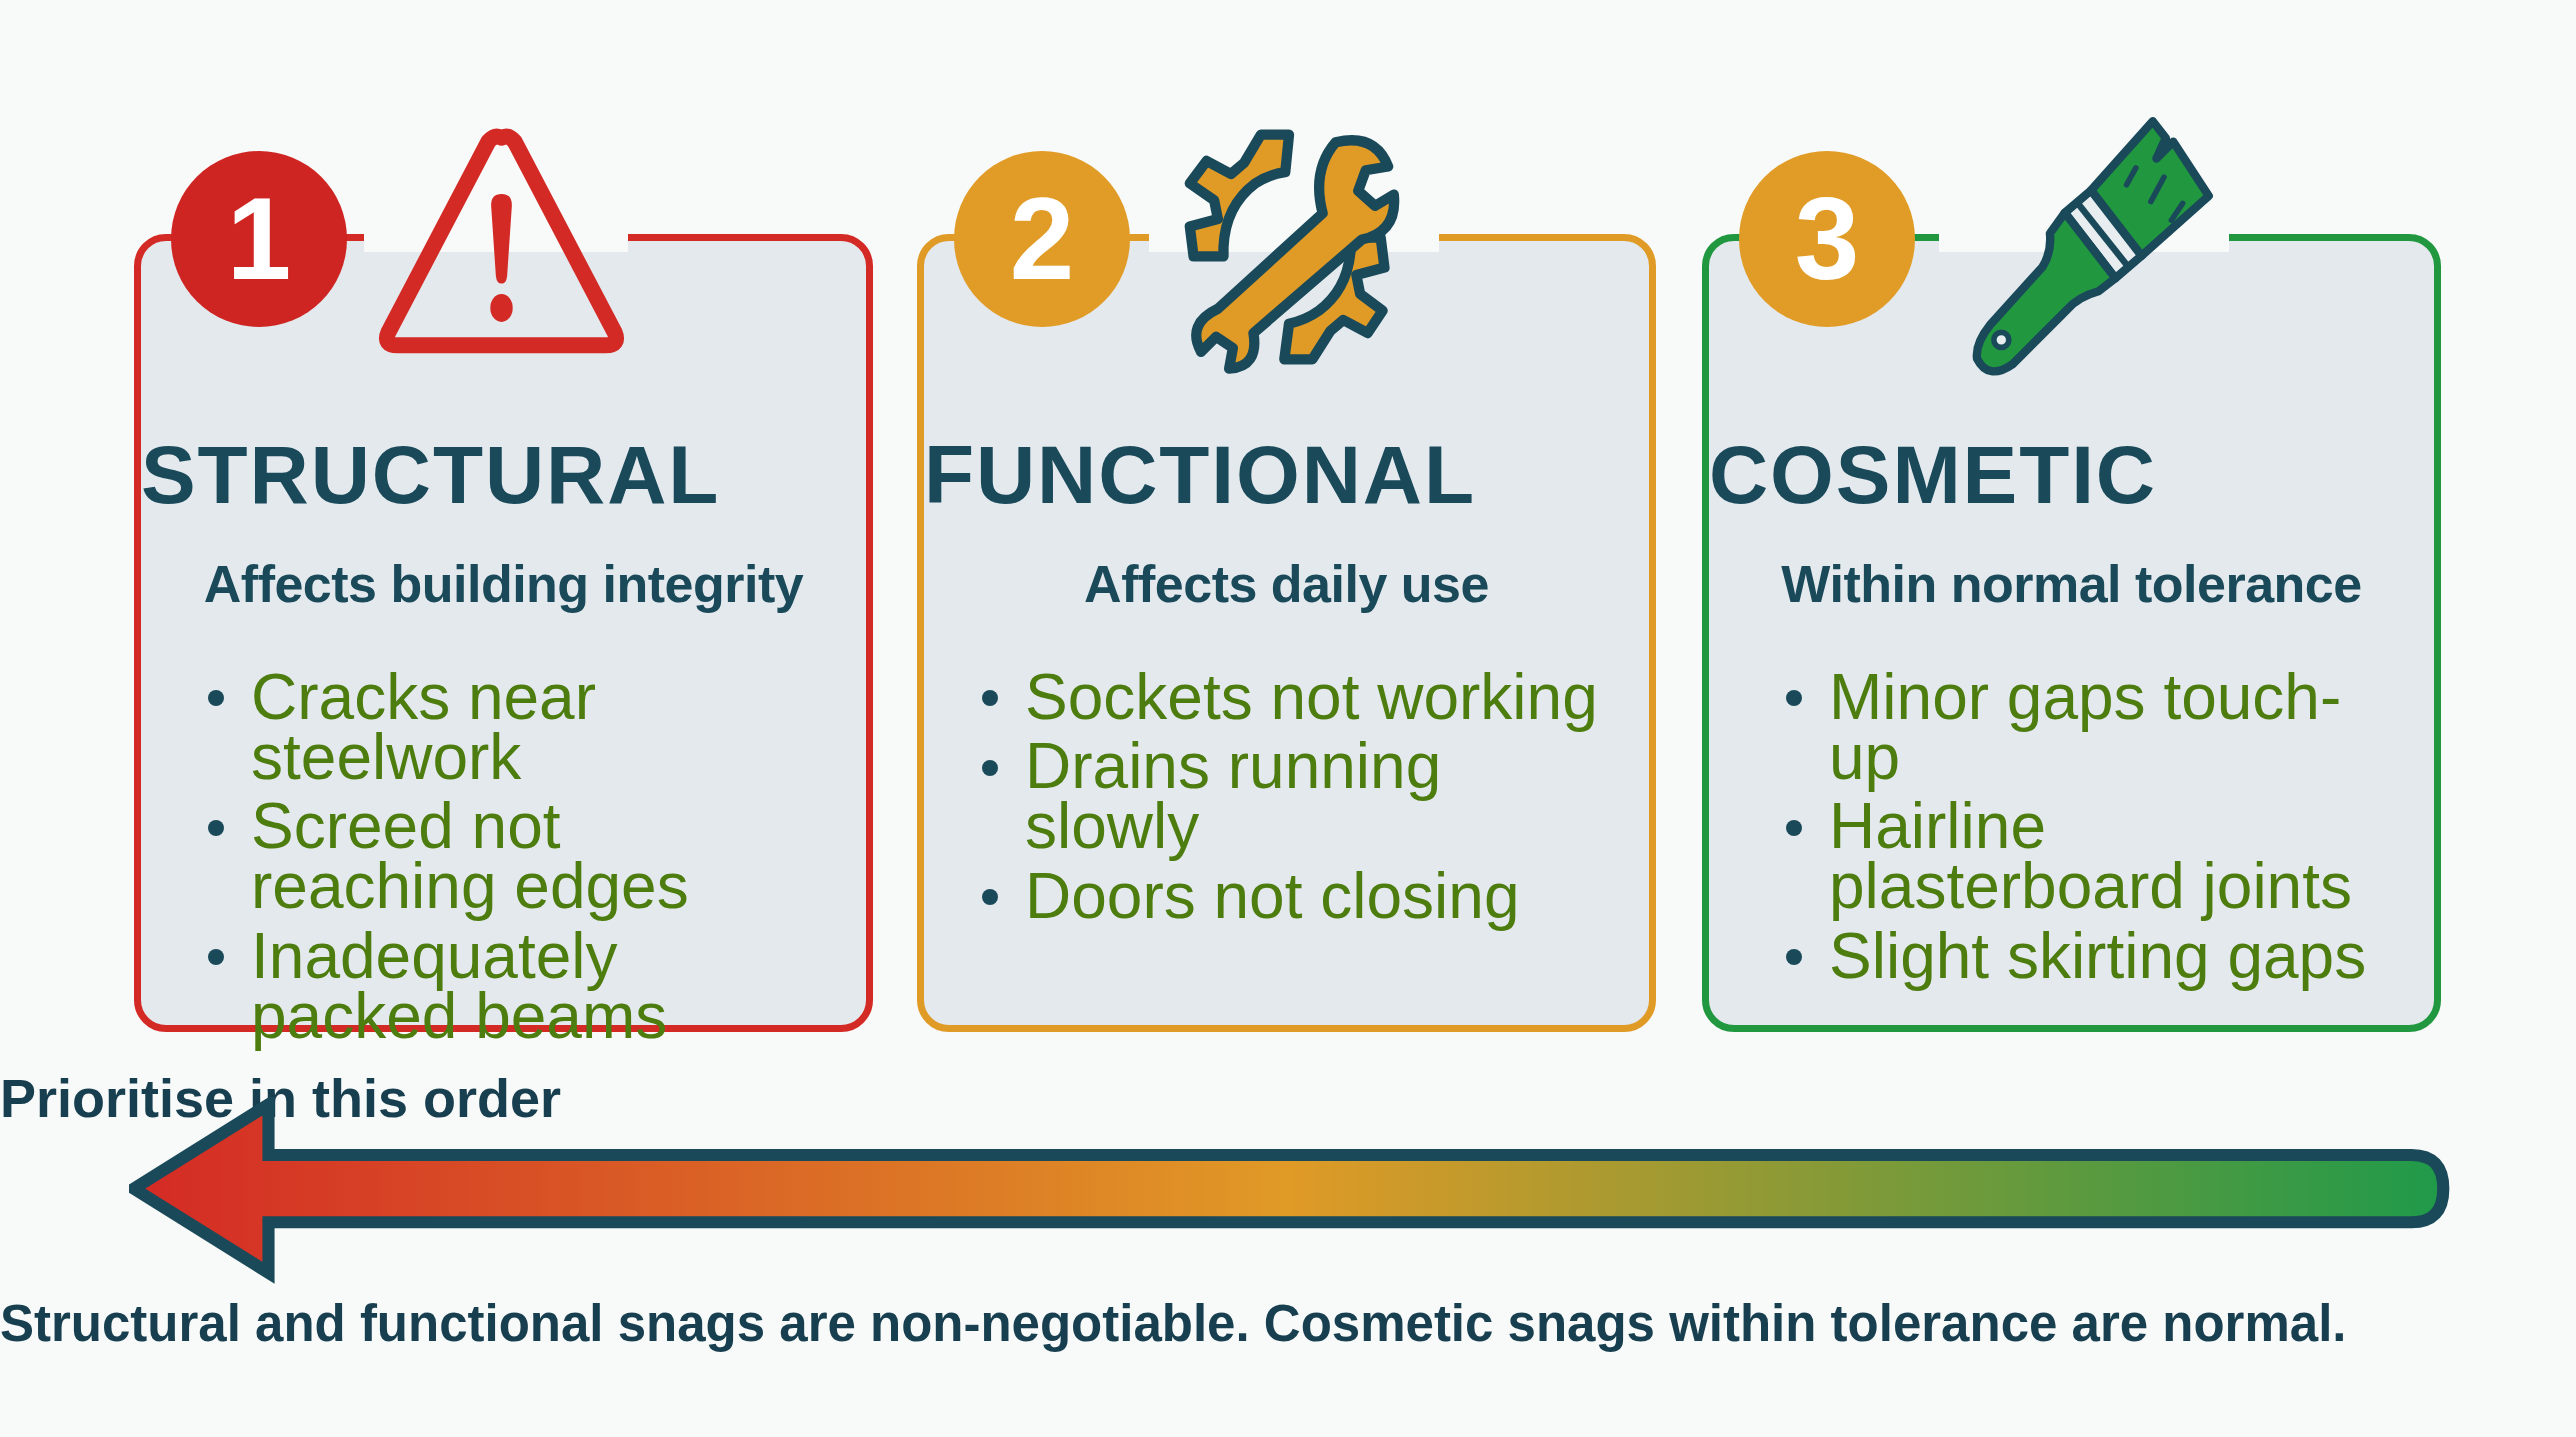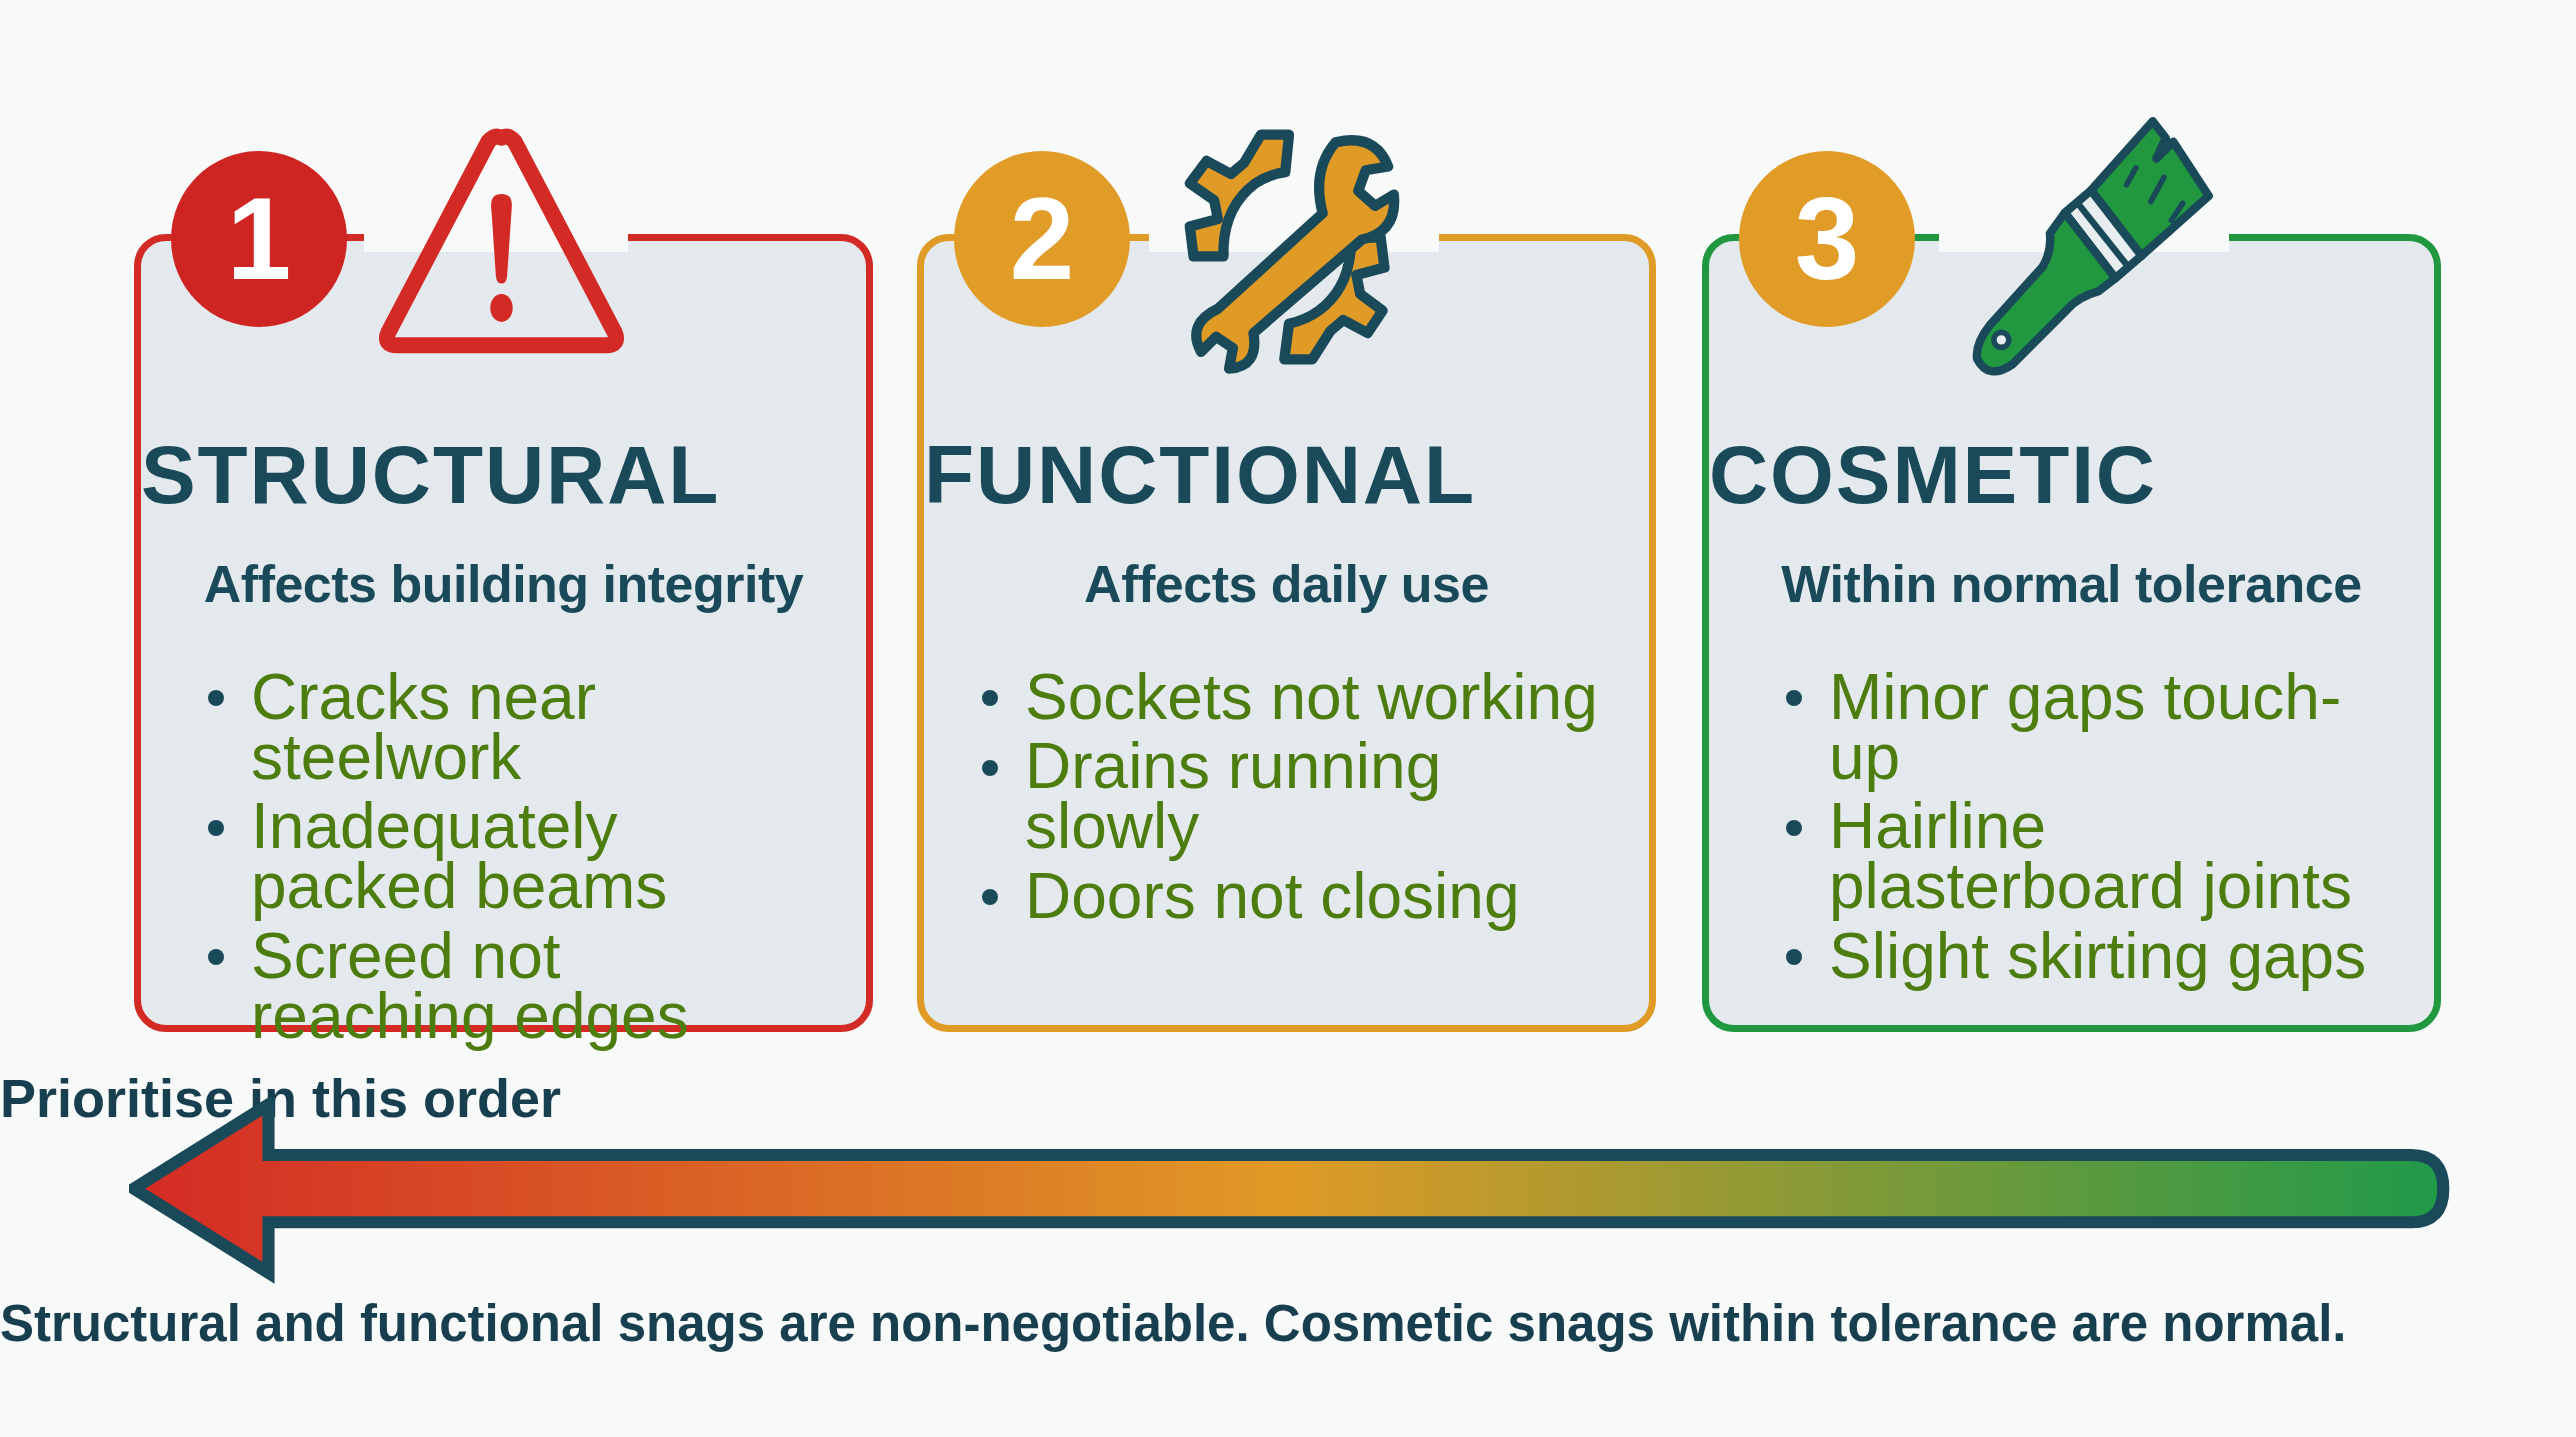--- a/index.html
+++ b/index.html
@@ -93,22 +93,22 @@
   <div class="badge">1</div>
   <svg class="icon" style="left:234px; top:-120px;" width="253" height="243" viewBox="0 0 270 260">
     <path d="M135 18 Q142 14 149 22 L256 226 Q262 240 246 240 L24 240 Q8 240 14 226 L121 22 Q128 14 135 18 Z" fill="none" stroke="#d42a25" stroke-width="17" stroke-linejoin="round"></path>
     <path d="M135 78 Q147 78 146 92 L141 166 Q140 174 135 174 Q130 174 129 166 L124 92 Q123 78 135 78 Z" fill="#d42a25"></path>
     <ellipse cx="135" cy="200" rx="12" ry="15" fill="#d42a25"></ellipse>
   </svg>
   <div class="title">STRUCTURAL</div>
   <div class="subtitle">Affects building integrity</div>
   <ul class="bullets">
     <li>Cracks near steelwork</li>
+    <li style="width:487px;">Screed not reaching edges</li>
     <li style="width:487px;">Inadequately packed beams</li>
-    <li style="width:487px;">Screed not reaching edges</li>
   </ul>
 </div>
 
 <div class="card c2">
   <div class="gap" style="left:225px; width:290px;"></div>
   <div class="badge">2</div>
   <svg class="icon" style="left:234px; top:-125px;" width="262" height="262" viewBox="0 0 280 280">
     <g stroke="#1a4a5a" stroke-width="11" stroke-linejoin="round" fill="#e09a26">
 
       <path d="M110 20 L140 20 L136 60 Q120 62 104 72 Q72 96 70 140 L70 150 L38 150 L34 118 L64 110 L60 90 L34 72 L52 48 L78 62 L92 50 Z"></path>

